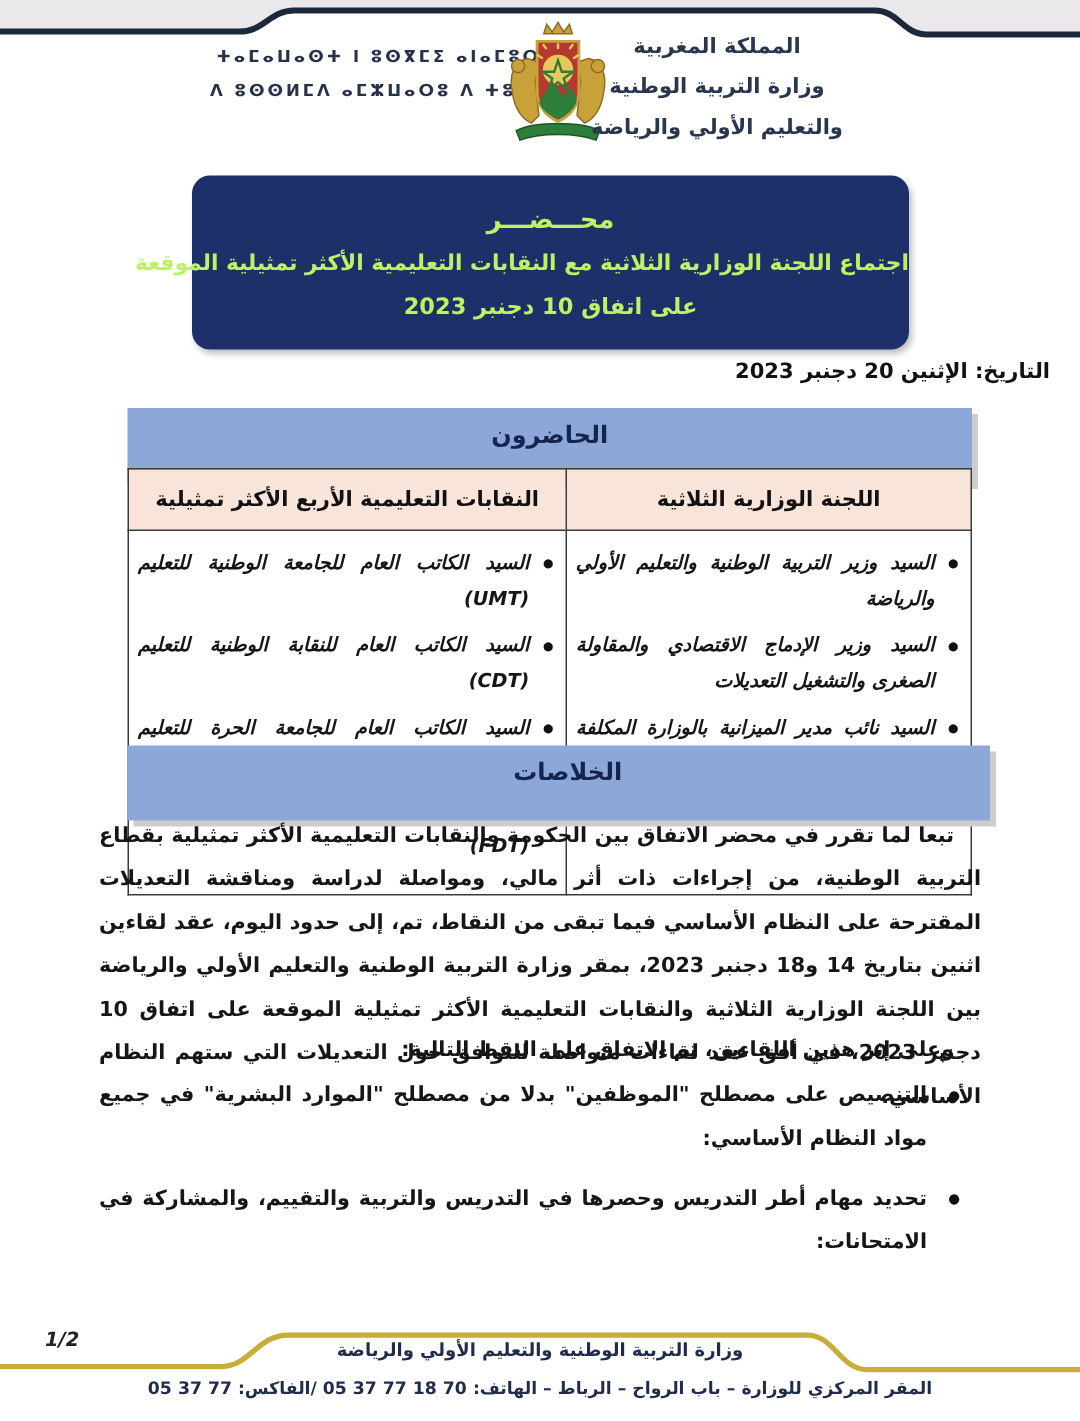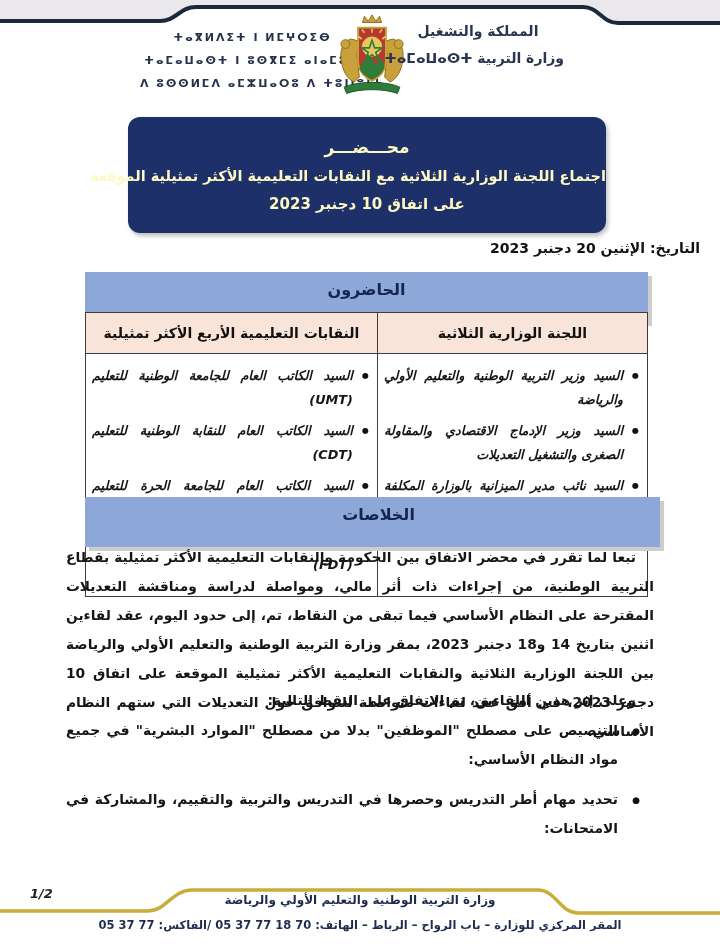--- a/index.html
+++ b/index.html
@@ -23,21 +23,21 @@
   .coa{left:334px;top:12px;width:76px;height:92px;}
   .arabic-header{
     left:392px;top:18px;width:172px;text-align:center;direction:rtl;
     color:#2a3550;font-weight:bold;font-size:14px;line-height:27px;white-space:nowrap;
   }
 
   
   .title-box{
     left:128px;top:117px;width:478px;height:116px;
     background:#1d3069;border-radius:12px;
-    color:#fef9c3;text-align:center;direction:rtl;
+    color:#bef264;text-align:center;direction:rtl;
     display:flex;flex-direction:column;justify-content:center;gap:11px;
     box-shadow:2px 3px 4px rgba(0,0,0,.25);
   }
   .title-box .t1{font-size:17px;font-weight:bold;letter-spacing:1px;}
   .title-box .t2{font-size:14.5px;font-weight:bold;white-space:nowrap;}
   .title-box .t3{font-size:15px;font-weight:bold;}
 
   .date-line{
     right:20px;top:240px;direction:rtl;font-weight:bold;font-size:14px;color:#111;
   }
@@ -104,21 +104,20 @@
 </style>
 </head>
 <body>
 
 <svg class="abs" id="top-curve" viewBox="0 0 720 30" preserveAspectRatio="none">
   <path d="M0,0 H720 V23 H618 C602,23 599,7 583,7 H196 C180,7 176,21 160,21 H0 Z" fill="#ebe8ec"></path>
   <path d="M0,21 H160 C176,21 180,7 196,7 H583 C599,7 602,23 618,23 H720" fill="none" stroke="#1b2a3b" stroke-width="4"></path>
 </svg>
 
 <div class="abs tifinagh-block">
-  <div>ⵜⴰⴳⵍⴷⵉⵜ ⵏ ⵍⵎⵖⵔⵉⴱ</div>
   <div>ⵜⴰⵎⴰⵡⴰⵙⵜ ⵏ ⵓⵙⴳⵎⵉ ⴰⵏⴰⵎⵓⵔ</div>
   <div>ⴷ ⵓⵙⵙⵍⵎⴷ ⴰⵎⵣⵡⴰⵔⵓ ⴷ ⵜⵓⵏⵏⵓⵏⵜ</div>
 </div>
 
 <svg class="abs coa" viewBox="0 0 120 140">
 
   <path d="M45,14 L48,4 L54,12 L60,2 L66,12 L72,4 L75,14 Z" fill="#c9a13b" stroke="#8a6b20" stroke-width="1.5"></path>
 
   <path d="M28,40 C14,42 8,58 12,76 C14,92 22,104 32,108 L40,100 L36,64 L40,44 Z" fill="#c9a13b" stroke="#8a6b20" stroke-width="1.5"></path>
   <path d="M92,40 C106,42 112,58 108,76 C106,92 98,104 88,108 L80,100 L84,64 L80,44 Z" fill="#c9a13b" stroke="#8a6b20" stroke-width="1.5"></path>
@@ -134,22 +133,23 @@
       <line x1="48" y1="30" x2="44" y2="25"></line>
     <line x1="72" y1="30" x2="76" y2="25"></line>
   </g>
   <path d="M40,86 L54,64 L66,80 L74,70 L80,84 C76,96 68,100 60,104 C52,100 44,96 40,86 Z" fill="#2f7d3a"></path>
   <path d="M60,42 L64,54 L76,54 L66,61 L70,73 L60,65 L50,73 L54,61 L44,54 L56,54 Z" fill="none" stroke="#2f7d3a" stroke-width="2.5"></path>
 
   <path d="M16,116 C36,106 84,106 104,116 L100,126 C80,118 40,118 20,126 Z" fill="#2f7d3a" stroke="#1e5527" stroke-width="1.5"></path>
 </svg>
 
 <div class="abs arabic-header">
-  <div>المملكة والتشغيل</div>
-  <div>وزارة التربية ⵜⴰⵎⴰⵡⴰⵙⵜ</div>
+  <div>المملكة المغربية</div>
+  <div>وزارة التربية الوطنية</div>
+  <div>والتعليم الأولي والرياضة</div>
 </div>
 
 <div class="abs title-box">
   <div class="t1">محـــضـــر</div>
   <div class="t2">اجتماع اللجنة الوزارية الثلاثية مع النقابات التعليمية الأكثر تمثيلية الموقعة</div>
   <div class="t3">على اتفاق 10 دجنبر 2023</div>
 </div>
 
 <div class="abs date-line">التاريخ: الإثنين 20 دجنبر 2023</div>
 

